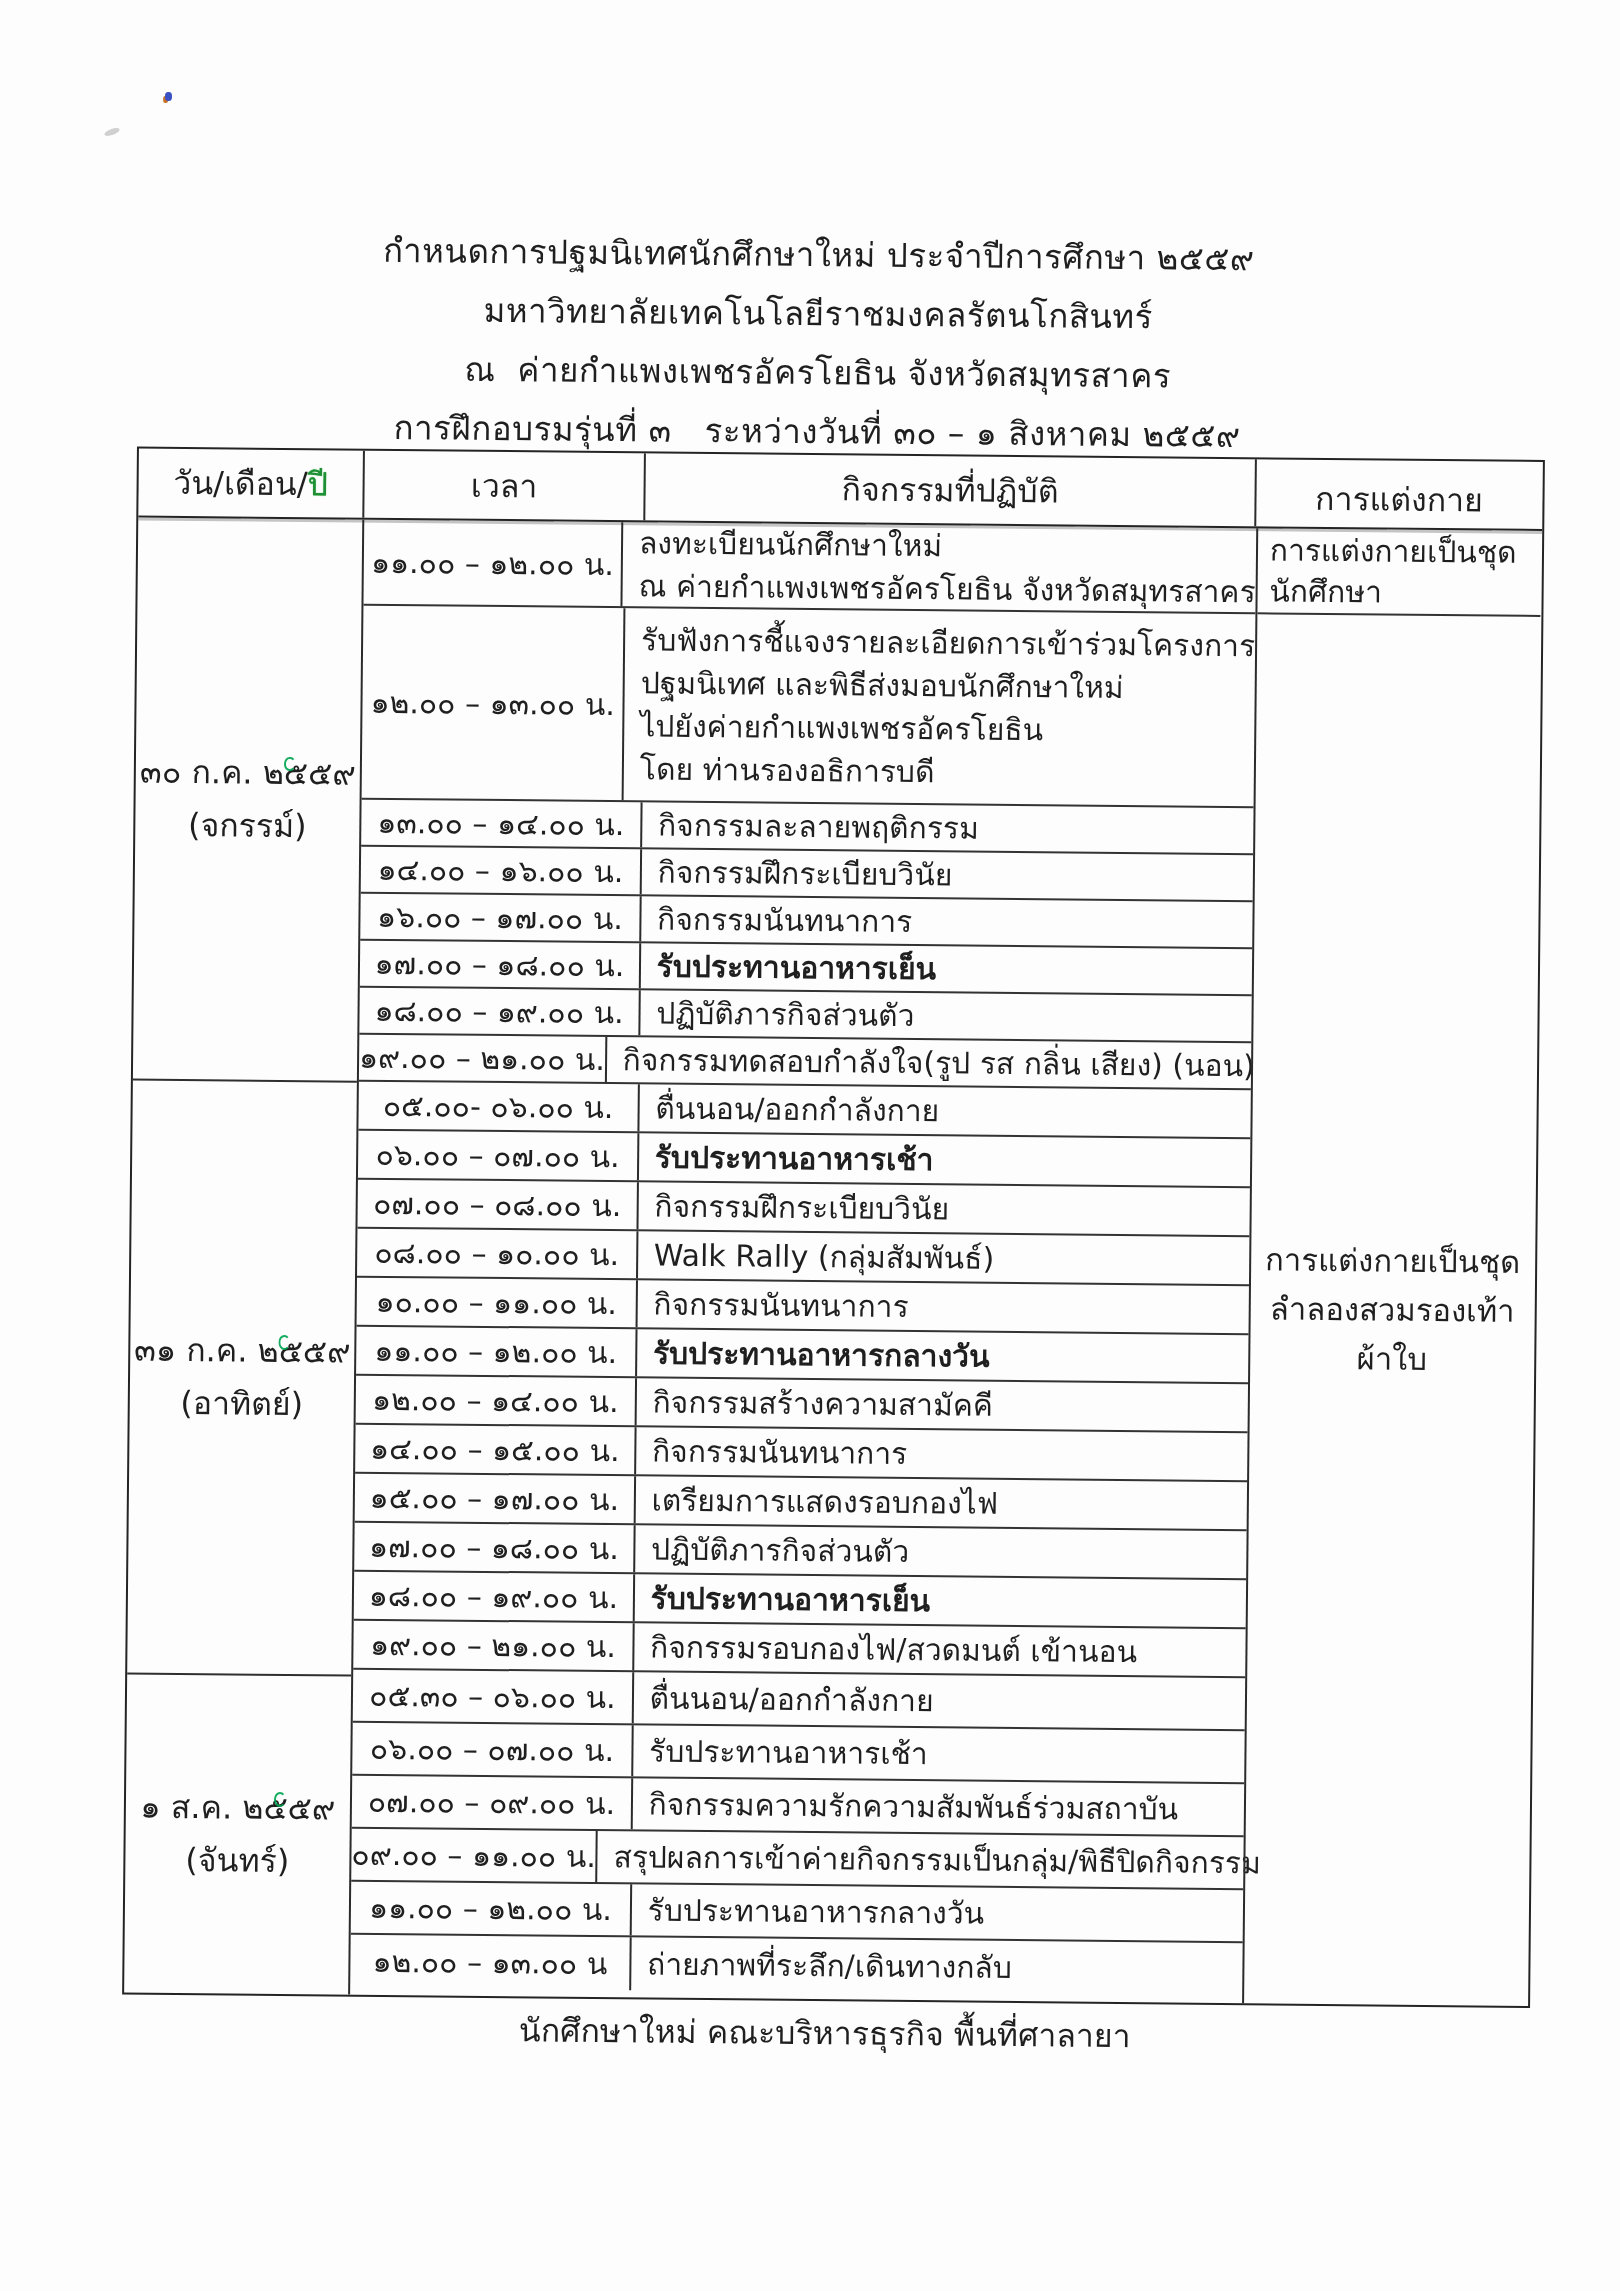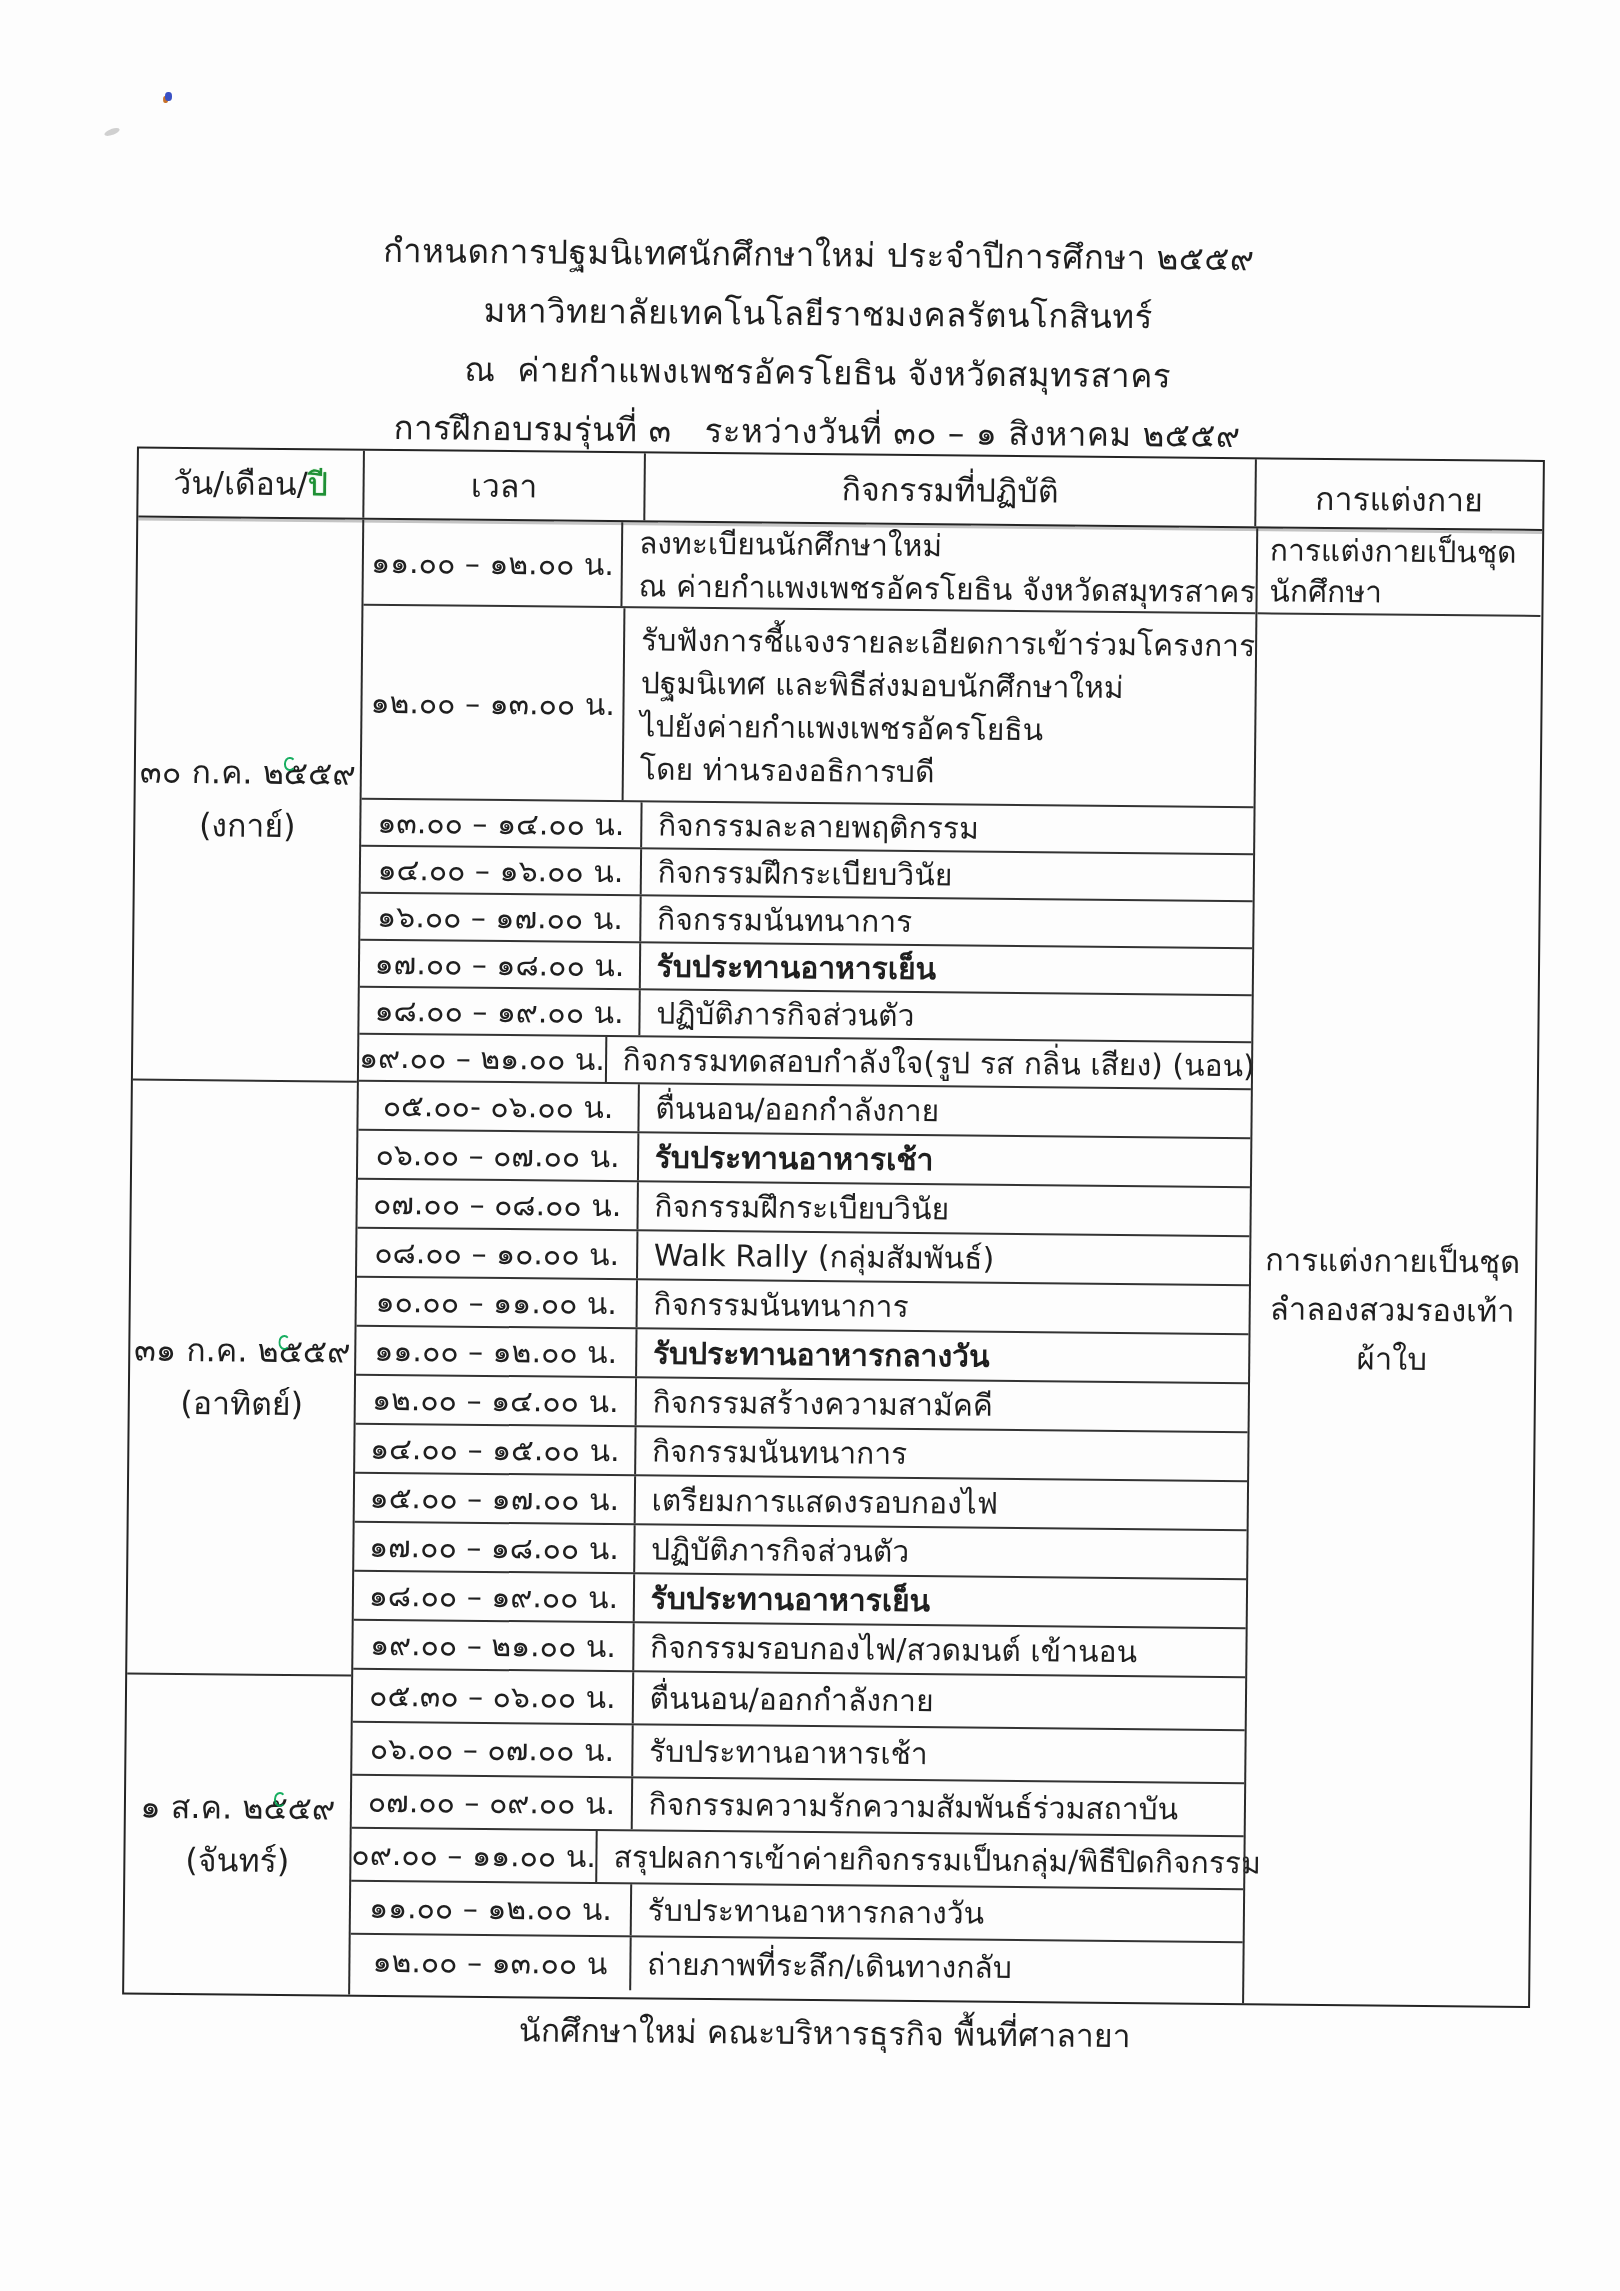--- a/index.html
+++ b/index.html
@@ -119,21 +119,21 @@
         <div class="th th1"><span>วัน/เดือน/</span><span class="green-text">ปี</span></div>
         <div class="th th2">เวลา</div>
         <div class="th th3">กิจกรรมที่ปฏิบัติ</div>
         <div class="th th4">การแต่งกาย</div>
       </div>
 
       <div class="tbody">
         <div class="col-day" id="col-day">
             <div class="day-cell" style="height: 563px;">
               <div class="day-date">๓๐ ก.ค. ๒๕๕๙</div>
-              <div class="day-weekday">(งกาย์)</div>
+              <div class="day-weekday">(จกรรม์)</div>
               <i class="gmark"></i>
             </div>
             <div class="day-cell" style="height: 594px;">
               <div class="day-date">๓๑ ก.ค. ๒๕๕๙</div>
               <div class="day-weekday">(อาทิตย์)</div>
               <i class="gmark"></i>
             </div>
             <div class="day-cell" style="height: 318px;">
               <div class="day-date">๑ ส.ค. ๒๕๕๙</div>
               <div class="day-weekday">(จันทร์)</div>

